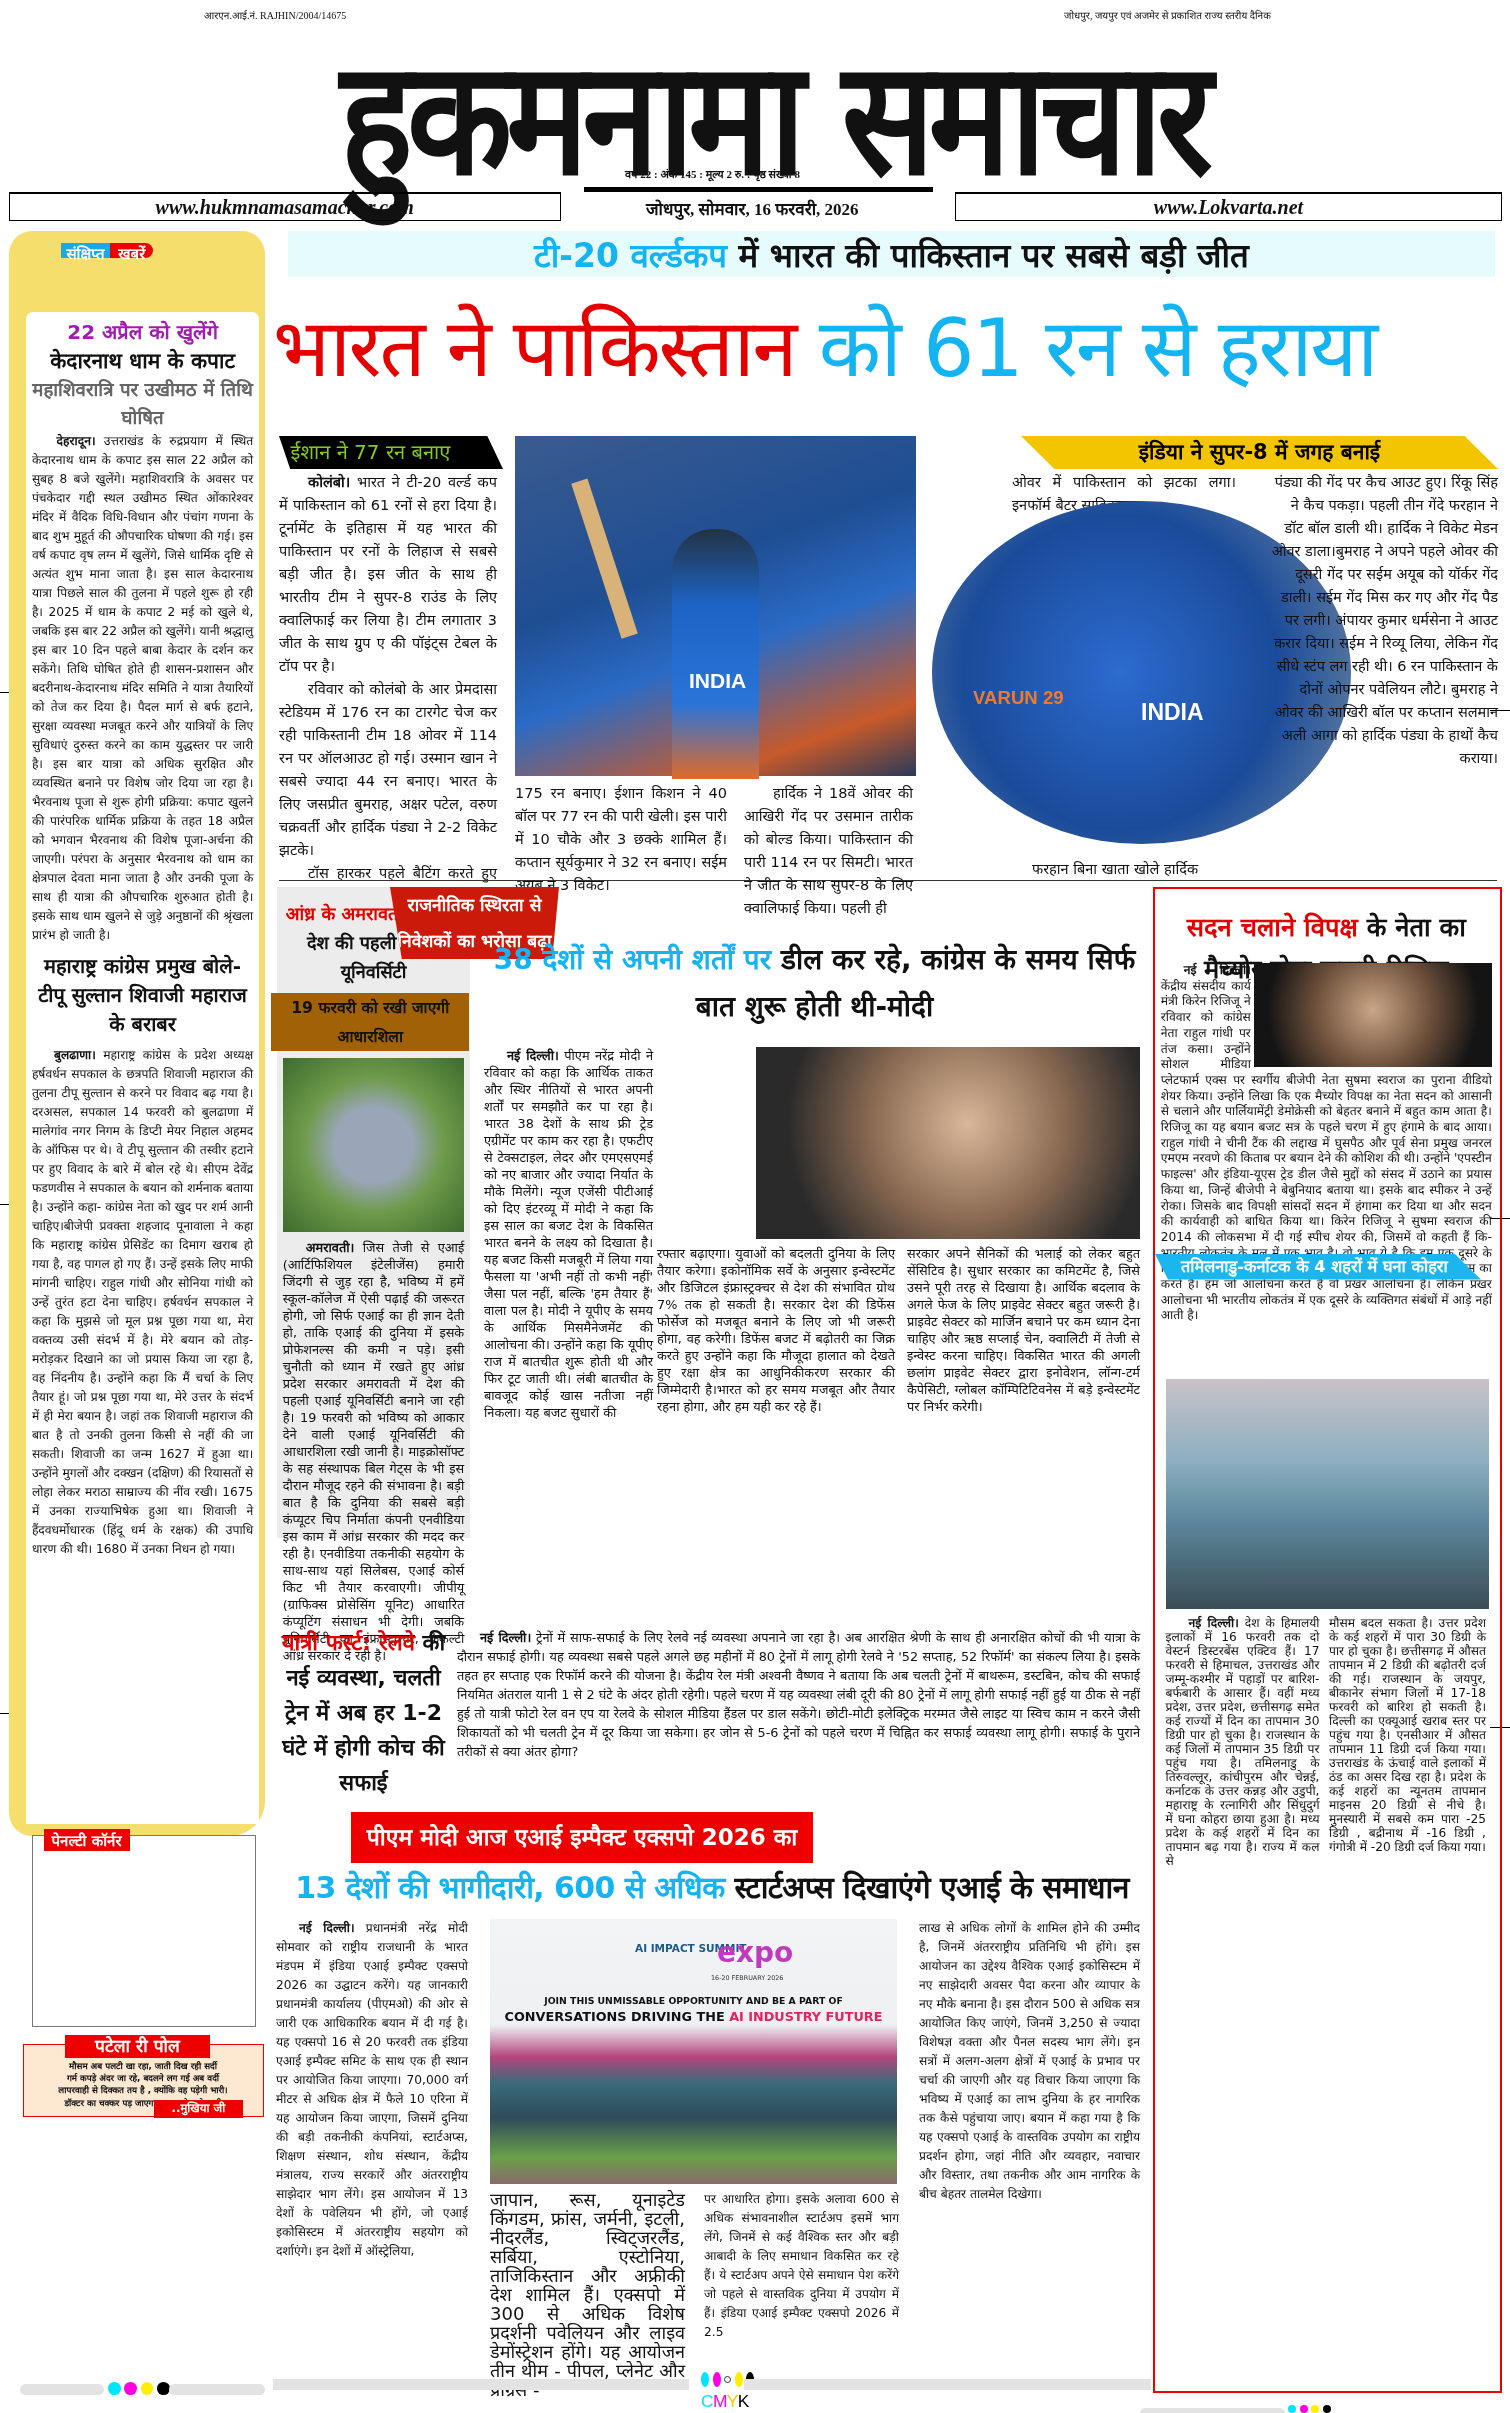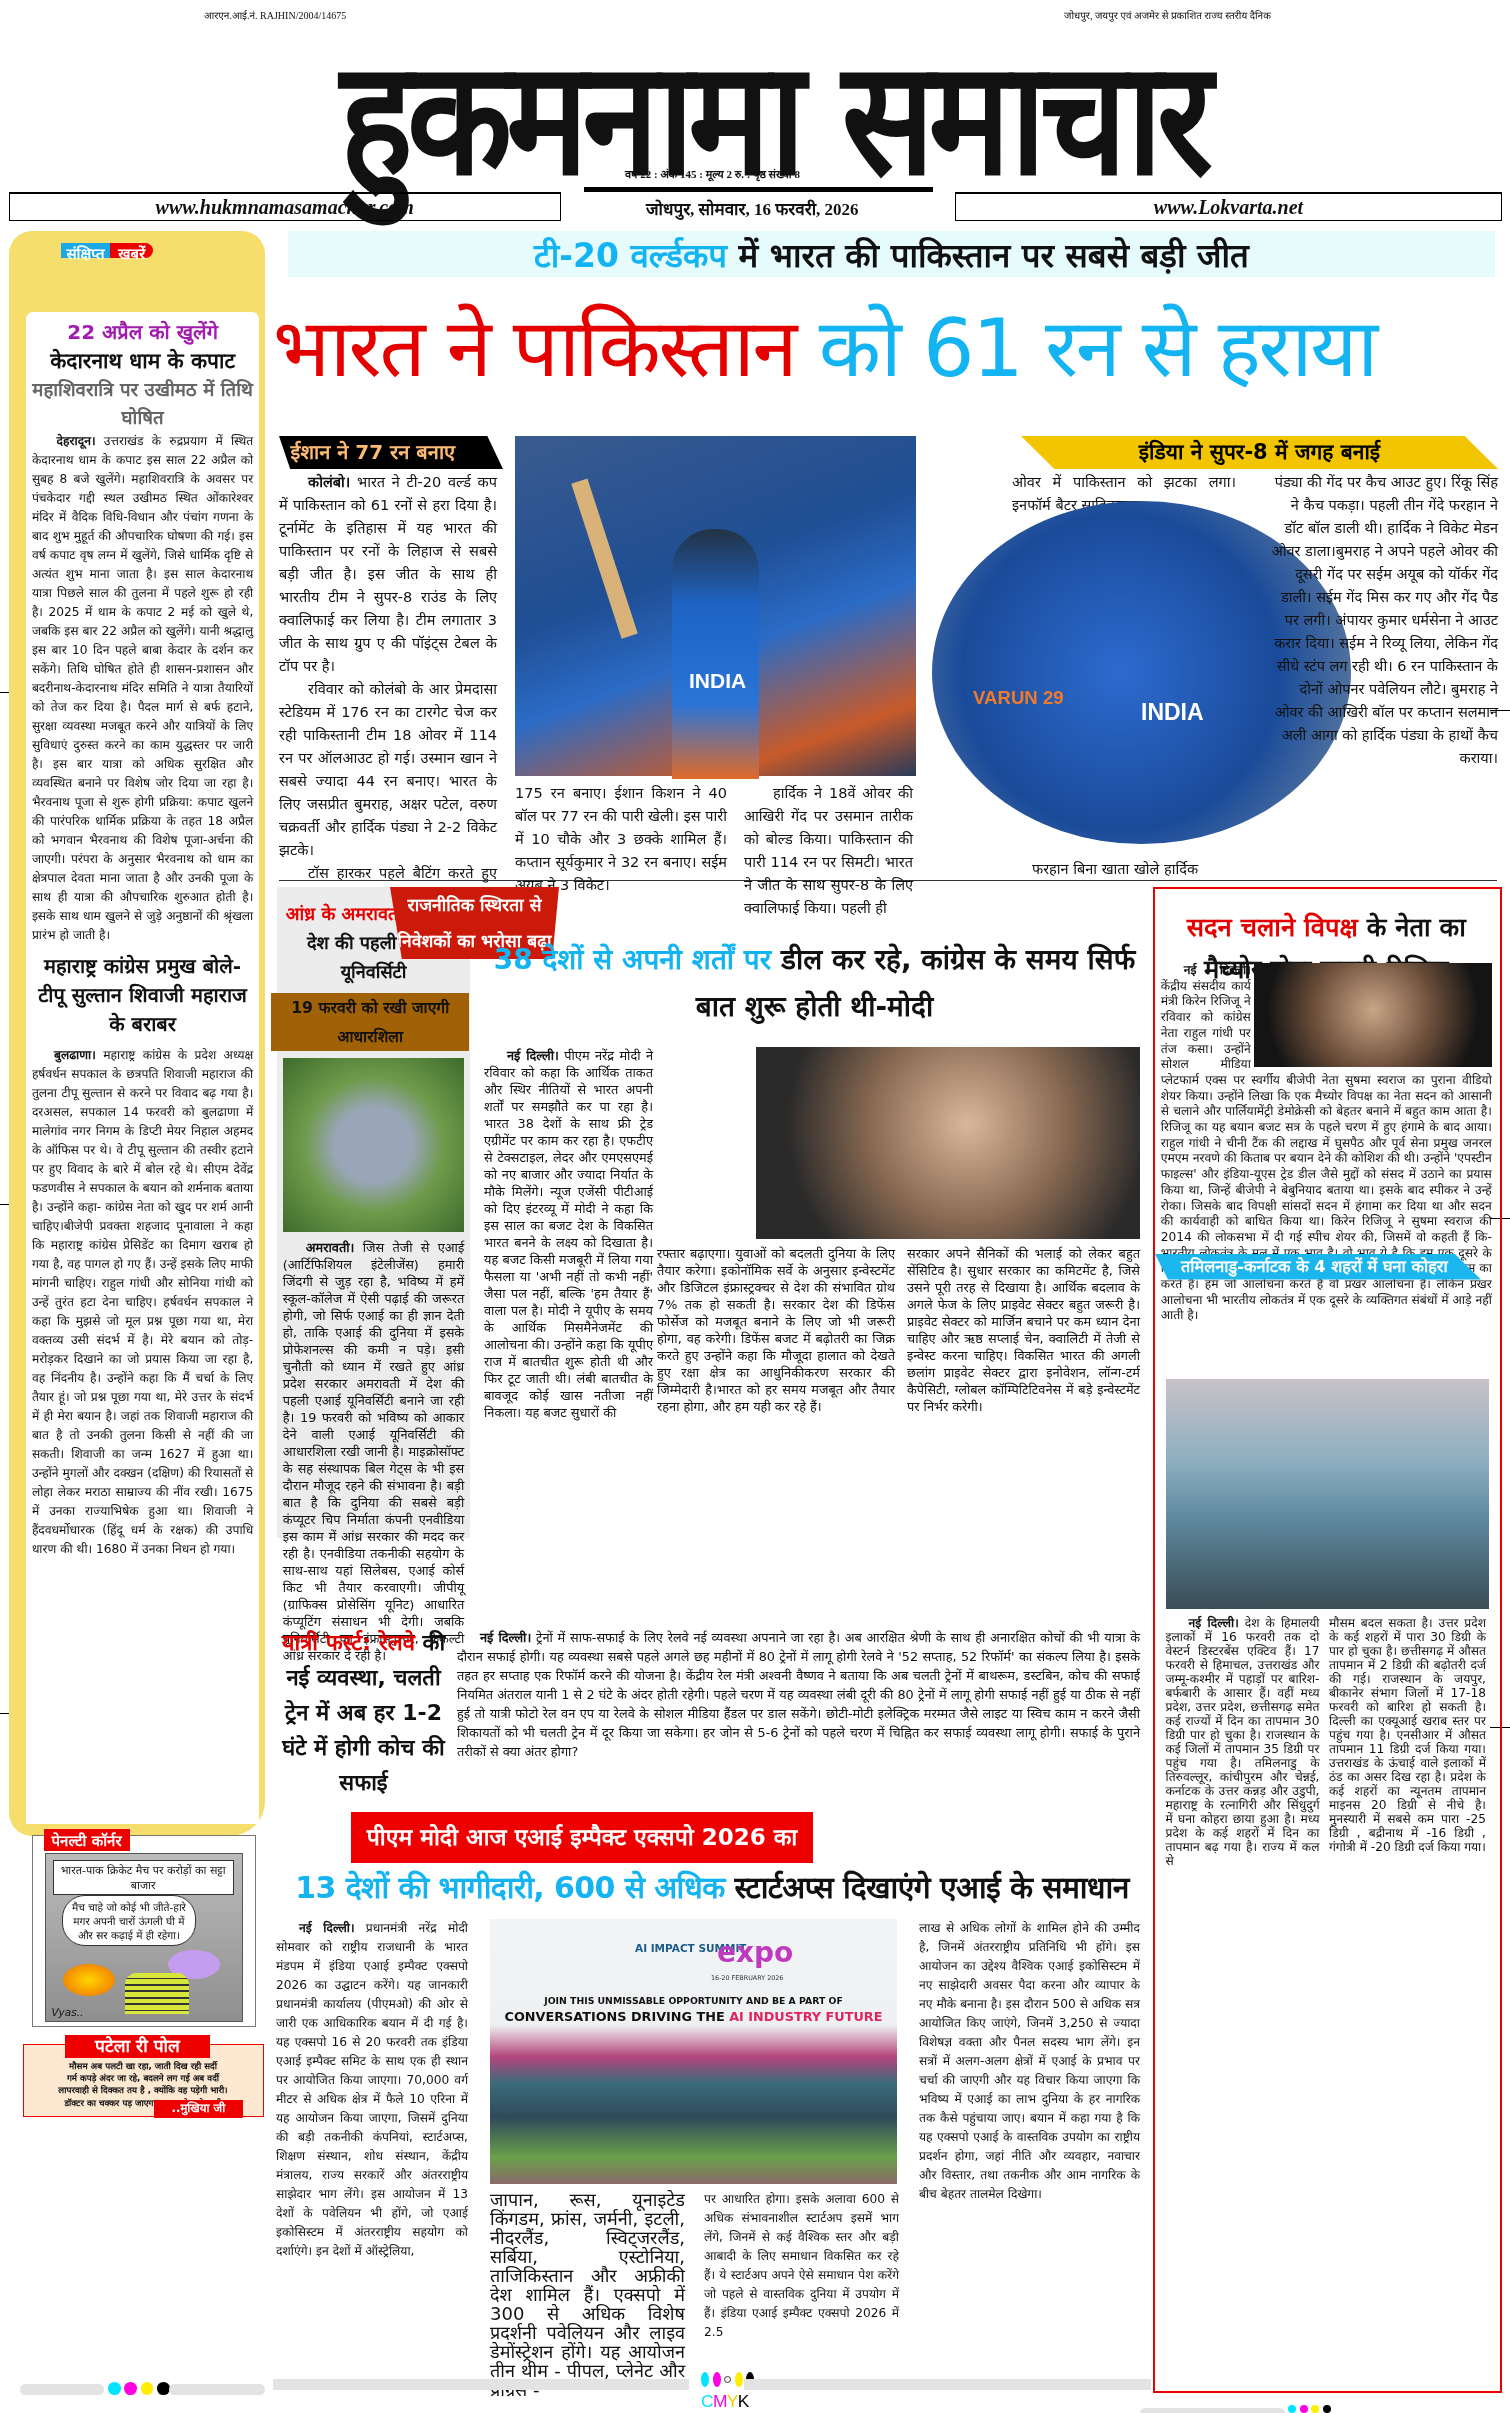--- a/index.html
+++ b/index.html
@@ -23,21 +23,21 @@
 .tag .b{background:#e00;color:#fff;padding:0 8.1px;font-size:15px;font-weight:bold;line-height:23px;border-radius:0 11.6px 11.6px 0}
 .sb-h1{color:#a21caf;font-weight:bold;font-size:20px;text-align:center;line-height:28px}
 .sb-h2{color:#111;font-weight:bold;font-size:21px;text-align:center;line-height:30px}
 .sb-h3{color:#666;font-weight:bold;font-size:18.6px;text-align:center;line-height:28px}
 .sb-head{font-weight:bold;font-size:20px;text-align:center;line-height:29px;margin:7px 0}
 p.sb{font-size:12.2px;line-height:19px;text-align:justify}
 
 .kicker{top:231px;left:288px;width:1207px;height:46px;background:#e6fcfc;display:flex;align-items:center;justify-content:center;font-size:33px;font-weight:bold}
 .blue{color:#14b4f2}.red{color:#e50000}
 .mainhead{top:302px;left:273px;width:1227px;font-size:81px;font-weight:normal;line-height:93px;letter-spacing:-2.3px}
-.banner-dark{background:#000;color:#fdba74;font-weight:bold;font-size:20px;line-height:33px;padding:0 11.6px;clip-path:polygon(0 0,93% 0,100% 100%,5% 100%)}
+.banner-dark{background:#000;color:#84cc16;font-weight:normal;font-size:20px;line-height:33px;padding:0 11.6px;clip-path:polygon(0 0,93% 0,100% 100%,5% 100%)}
 .banner-yellow{background:#f2c500;color:#000;font-weight:bold;font-size:21px;line-height:33px;text-align:center;clip-path:polygon(0 0,93% 0,100% 100%,7% 100%)}
 .photo{background:linear-gradient(160deg,#3a5b8f,#1f4e93 40%,#2b6bc6 60%,#c85a2a 85%,#2a3a5a)}
 .ph-label{position:absolute;color:#fff;font-weight:bold;font-family:"Liberation Sans",sans-serif}
 .rule{background:#333;height:1.2px}
 
 .greybox{top:887px;left:277px;width:193px;height:651px;background:#ececec}
 .gb-h{font-size:18px;font-weight:bold;text-align:center;line-height:29px;padding:11.6px 5.8px 0}
 .gb-sub{background:#a16207;font-size:15.7px;font-weight:bold;text-align:center;line-height:29px;margin:7px 0 0 -5.8px;width:198px}
 .redbanner{background:#cc1a0a;color:#fff;font-weight:bold;font-size:17.4px;line-height:36px;text-align:center;clip-path:polygon(0 0,100% 0,96% 100%,7% 100%)}
 .redbox{border:2.9px solid #e00}
@@ -82,28 +82,20 @@
     <div class="sb-h2">केदारनाथ धाम के कपाट</div>
     <div class="sb-h3">महाशिवरात्रि पर उखीमठ में तिथि घोषित</div>
     <p class="sb">&nbsp;&nbsp;&nbsp;<b>देहरादून।</b> <span>उत्तराखंड के रुद्रप्रयाग में स्थित केदारनाथ धाम के कपाट इस साल 22 अप्रैल को सुबह 8 बजे खुलेंगे। महाशिवरात्रि के अवसर पर पंचकेदार गद्दी स्थल उखीमठ स्थित ओंकारेश्वर मंदिर में वैदिक विधि-विधान और पंचांग गणना के बाद शुभ मुहूर्त की औपचारिक घोषणा की गई। इस वर्ष कपाट वृष लग्न में खुलेंगे, जिसे धार्मिक दृष्टि से अत्यंत शुभ माना जाता है। इस साल केदारनाथ यात्रा पिछले साल की तुलना में पहले शुरू हो रही है। 2025 में धाम के कपाट 2 मई को खुले थे, जबकि इस बार 22 अप्रैल को खुलेंगे। यानी श्रद्धालु इस बार 10 दिन पहले बाबा केदार के दर्शन कर सकेंगे। तिथि घोषित होते ही शासन-प्रशासन और बदरीनाथ-केदारनाथ मंदिर समिति ने यात्रा तैयारियों को तेज कर दिया है। पैदल मार्ग से बर्फ हटाने, सुरक्षा व्यवस्था मजबूत करने और यात्रियों के लिए सुविधाएं दुरुस्त करने का काम युद्धस्तर पर जारी है। इस बार यात्रा को अधिक सुरक्षित और व्यवस्थित बनाने पर विशेष जोर दिया जा रहा है।भैरवनाथ पूजा से शुरू होगी प्रक्रिया: कपाट खुलने की पारंपरिक धार्मिक प्रक्रिया के तहत 18 अप्रैल को भगवान भैरवनाथ की विशेष पूजा-अर्चना की जाएगी। परंपरा के अनुसार भैरवनाथ को धाम का क्षेत्रपाल देवता माना जाता है और उनकी पूजा के साथ ही यात्रा की औपचारिक शुरुआत होती है। इसके साथ धाम खुलने से जुड़े अनुष्ठानों की श्रृंखला प्रारंभ हो जाती है।</span></p>
     <div class="sb-head">महाराष्ट्र कांग्रेस प्रमुख बोले- टीपू सुल्तान शिवाजी महाराज के बराबर</div>
     <p class="sb">&nbsp;&nbsp;&nbsp;<b>बुलढाणा।</b> <span>महाराष्ट्र कांग्रेस के प्रदेश अध्यक्ष हर्षवर्धन सपकाल के छत्रपति शिवाजी महाराज की तुलना टीपू सुल्तान से करने पर विवाद बढ़ गया है। दरअसल, सपकाल 14 फरवरी को बुलढाणा में मालेगांव नगर निगम के डिप्टी मेयर निहाल अहमद के ऑफिस पर थे। वे टीपू सुल्तान की तस्वीर हटाने पर हुए विवाद के बारे में बोल रहे थे। सीएम देवेंद्र फडणवीस ने सपकाल के बयान को शर्मनाक बताया है। उन्होंने कहा- कांग्रेस नेता को खुद पर शर्म आनी चाहिए।बीजेपी प्रवक्ता शहजाद पूनावाला ने कहा कि महाराष्ट्र कांग्रेस प्रेसिडेंट का दिमाग खराब हो गया है, वह पागल हो गए हैं। उन्हें इसके लिए माफी मांगनी चाहिए। राहुल गांधी और सोनिया गांधी को उन्हें तुरंत हटा देना चाहिए। हर्षवर्धन सपकाल ने कहा कि मुझसे जो मूल प्रश्न पूछा गया था, मेरा वक्तव्य उसी संदर्भ में है। मेरे बयान को तोड़-मरोड़कर दिखाने का जो प्रयास किया जा रहा है, वह निंदनीय है। उन्होंने कहा कि मैं चर्चा के लिए तैयार हूं। जो प्रश्न पूछा गया था, मेरे उत्तर के संदर्भ में ही मेरा बयान है। जहां तक शिवाजी महाराज की बात है तो उनकी तुलना किसी से नहीं की जा सकती। शिवाजी का जन्म 1627 में हुआ था। उन्होंने मुगलों और दक्खन (दक्षिण) की रियासतों से लोहा लेकर मराठा साम्राज्य की नींव रखी। 1675 में उनका राज्याभिषेक हुआ था। शिवाजी ने हैंदवधर्मोधारक (हिंदू धर्म के रक्षक) की उपाधि धारण की थी। 1680 में उनका निधन हो गया।</span></p>
   </div>
 </aside>
 
 <section class="abs" style="top:1835px;left:32px;width:224px;height:192px;border:1.7px solid #777;background:#fff">
   <div class="abs" style="top:-7px;left:10.5px;background:#e00;color:#fff;font-weight:bold;font-size:15px;padding:1.2px 8.1px">पेनल्टी कॉर्नर</div>
-  <div class="abs" style="top:17.4px;left:11.6px;width:198px;height:169px;background:linear-gradient(#bbb,#8f8f8f);border:1.2px solid #555">
-    <div class="abs" style="top:5.8px;left:7px;width:181px;background:#fff;border:1.2px solid #333;font-size:11px;text-align:center;padding:1.2px">भारत-पाक क्रिकेट मैच पर करोड़ों का सट्टा बाजार</div>
-    <div class="abs" style="top:41px;left:16.3px;width:134px;background:#fff;border:1.2px solid #333;border-radius:23px;font-size:10.5px;text-align:center;padding:3.5px">मैच चाहे जो कोई भी जीते-हारे मगर अपनी चारों ऊंगली घी में और सर कढ़ाई में ही रहेगा।</div>
-    <div class="abs" style="top:110px;left:17.4px;width:52px;height:32px;background:radial-gradient(#ffd400,#f06a00);border-radius:50%"></div>
-    <div class="abs" style="top:96px;left:122px;width:52px;height:29px;background:#c59df0;border-radius:50%"></div>
-    <div class="abs" style="top:119px;left:79px;width:64px;height:41px;background:repeating-linear-gradient(#d8e63c 0 4.7px,#333 4.7px 6.4px);border-radius:11.6px 11.6px 0 0"></div>
-    <div class="abs" style="bottom:3.5px;left:5.8px;font-style:italic;font-size:10.5px">Vyas..</div>
-  </div>
 </section>
 
 <section class="abs" style="top:2044px;left:23px;width:241px;height:73px;border:1.7px solid #e00;background:#fde8d2">
   <div class="abs" style="top:-10.5px;left:41px;width:145px;background:#e00;color:#fff;font-weight:bold;font-size:17.4px;text-align:center;line-height:23px">पटेला री पोल</div>
   <div class="abs" style="top:15px;left:0;width:238px;font-size:8.7px;font-weight:bold;text-align:center;line-height:12.2px">
     <div>मौसम अब पलटी खा रहा, जाती दिख रही सर्दी</div>
     <div>गर्म कपड़े अंदर जा रहे, बदलने लग गई अब वर्दी</div>
     <div>लापरवाही से दिक्कत तय है , क्योंकि वह पड़ेगी भारी।</div>
     <div>डॉक्टर का चक्कर पड़ जाएगा, बात लगे चाहे खारी</div>
   </div>

